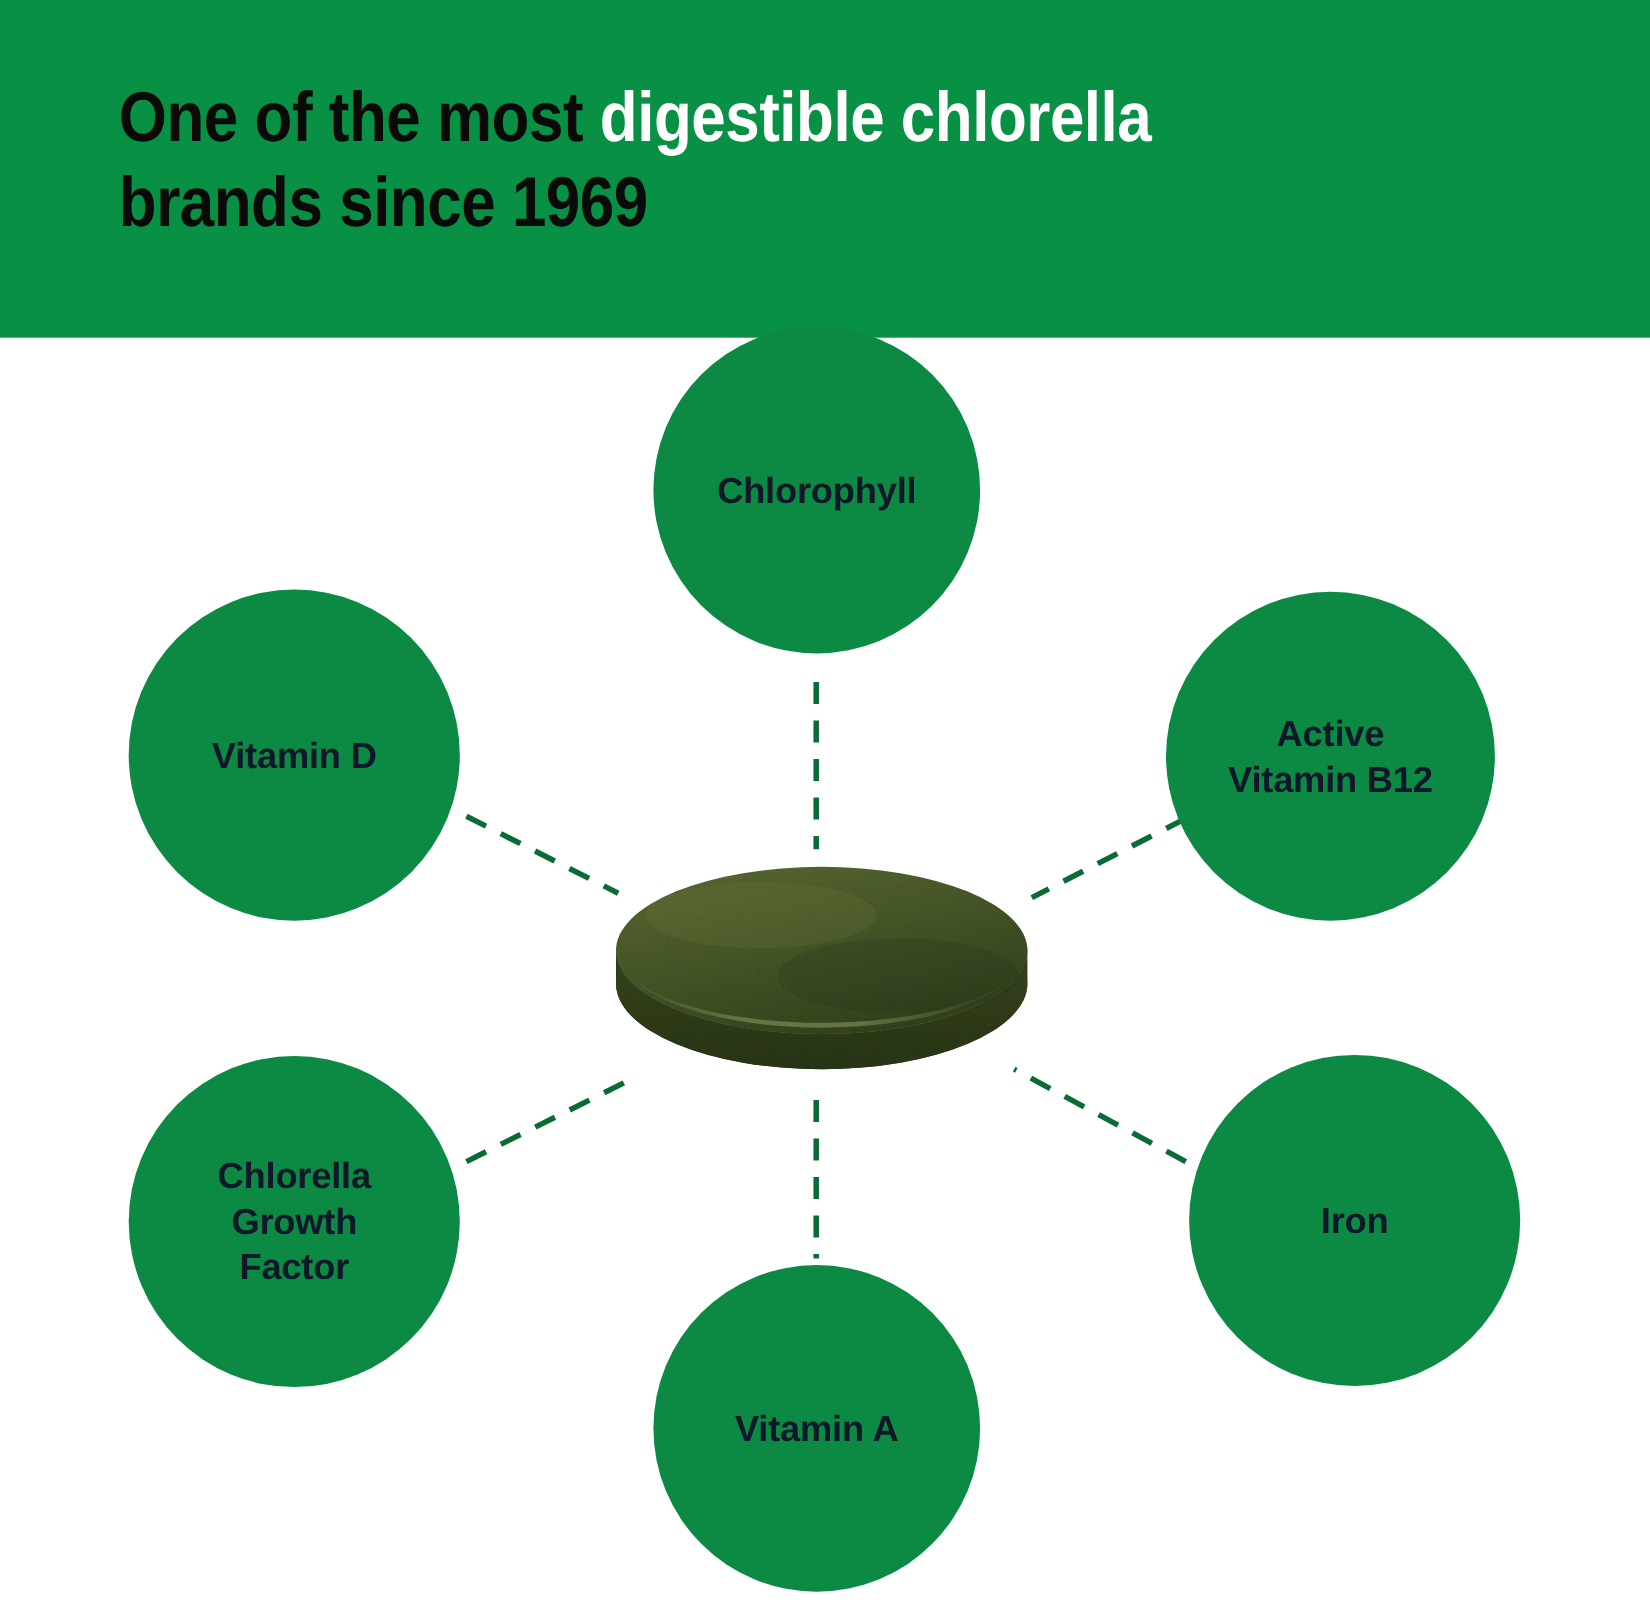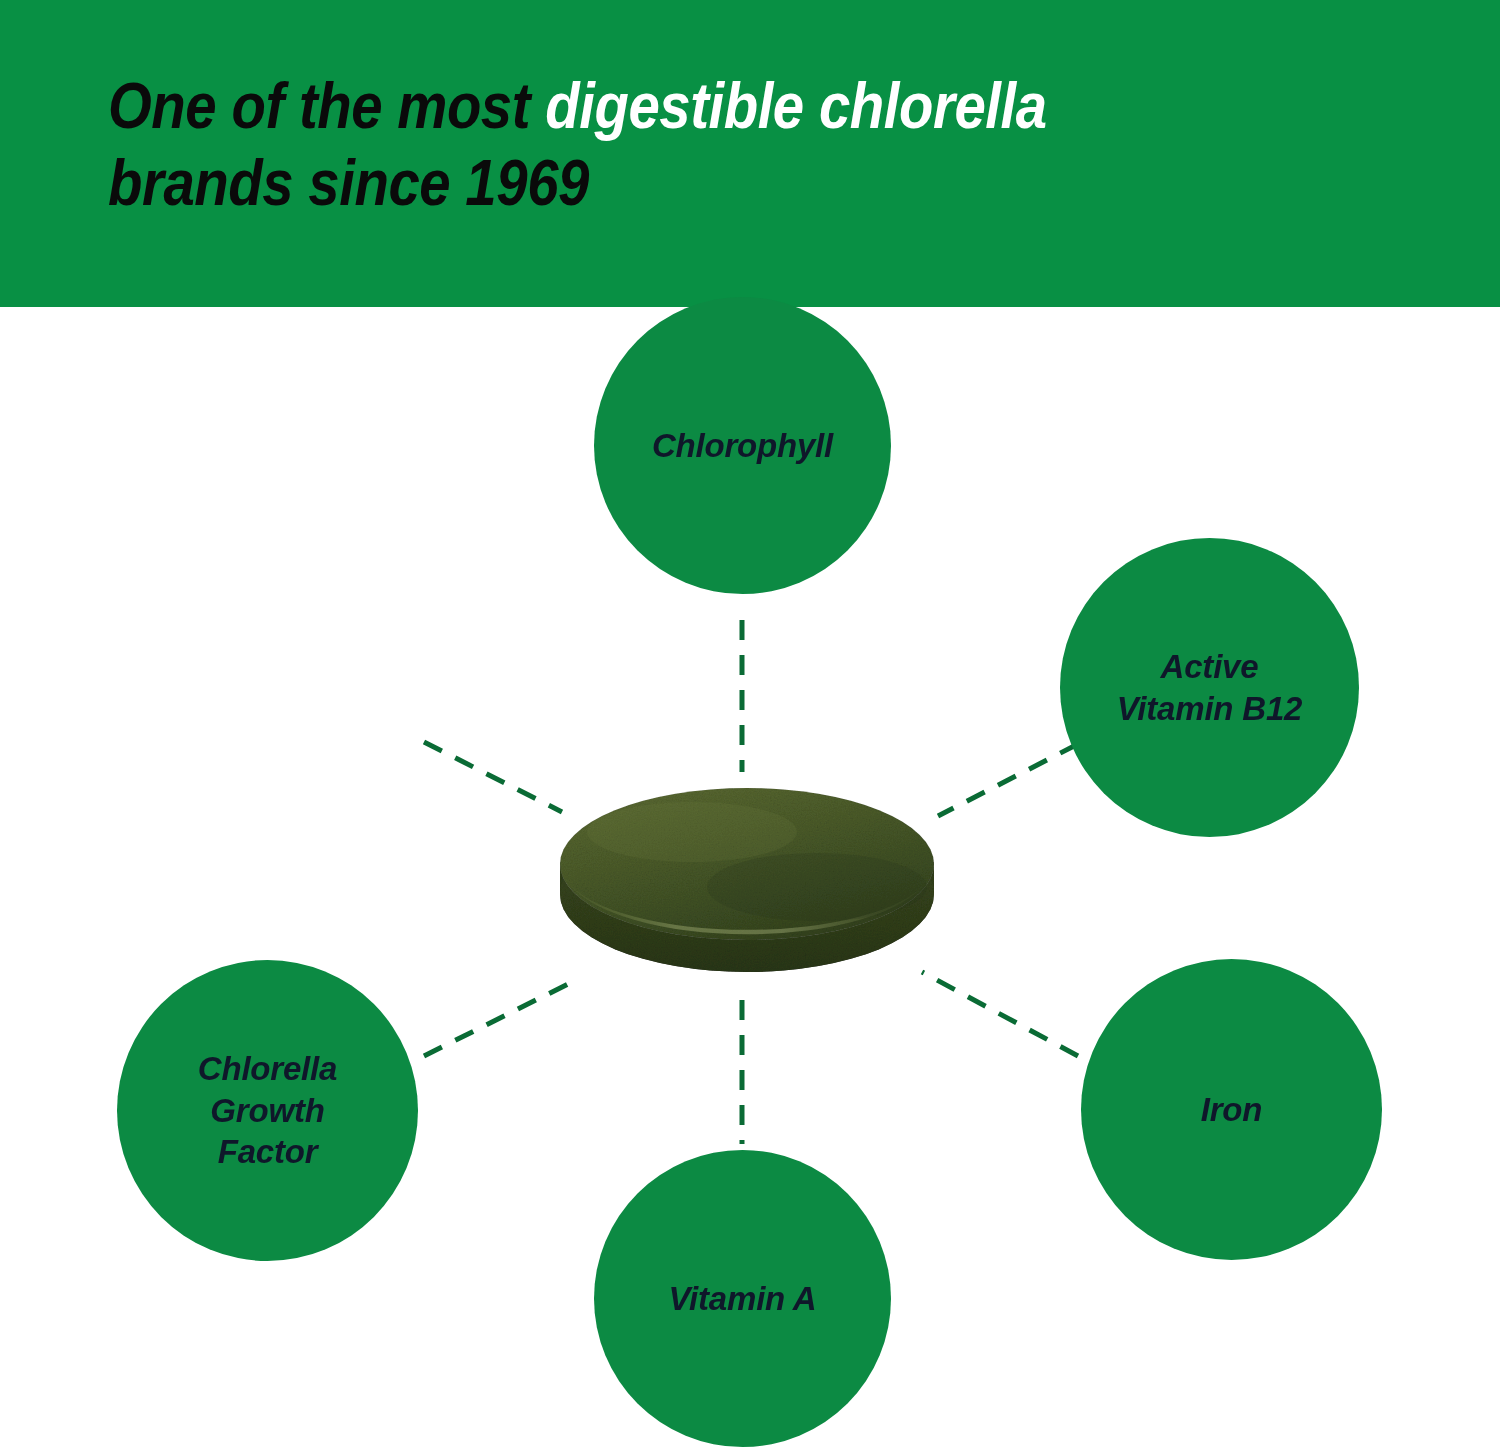--- a/index.html
+++ b/index.html
@@ -12,21 +12,20 @@
     height: 1456px;
     font-family: "Liberation Sans", sans-serif;
     overflow: hidden;
   }
   #stage {
     position: relative;
     width: 1500px;
     height: 1456px;
     background: #ffffff;
     overflow: hidden;
-    font-style: italic;
   }
 
   
   #header-banner {
     position: absolute;
     left: 0;
     top: 0;
     width: 1500px;
     height: 307px;
     background: #089044;
@@ -118,20 +117,23 @@
       <line x1="424" y1="1056" x2="580" y2="978"></line>
       <line x1="1078" y1="1056" x2="922" y2="972"></line>
       <line x1="742" y1="1000" x2="742" y2="1144"></line>
     </g>
   </svg>
 
   <div class="node" id="node-chlorophyll">
     <span class="node-label">Chlorophyll</span>
   </div>
 
+  <div class="node" id="node-vitamin-d">
+    <span class="node-label">Vitamin D</span>
+  </div>
 
   <div class="node" id="node-b12">
     <span class="node-label">Active
 Vitamin B12</span>
   </div>
 
   <div class="node" id="node-cgf">
     <span class="node-label">Chlorella
 Growth
 Factor</span>

